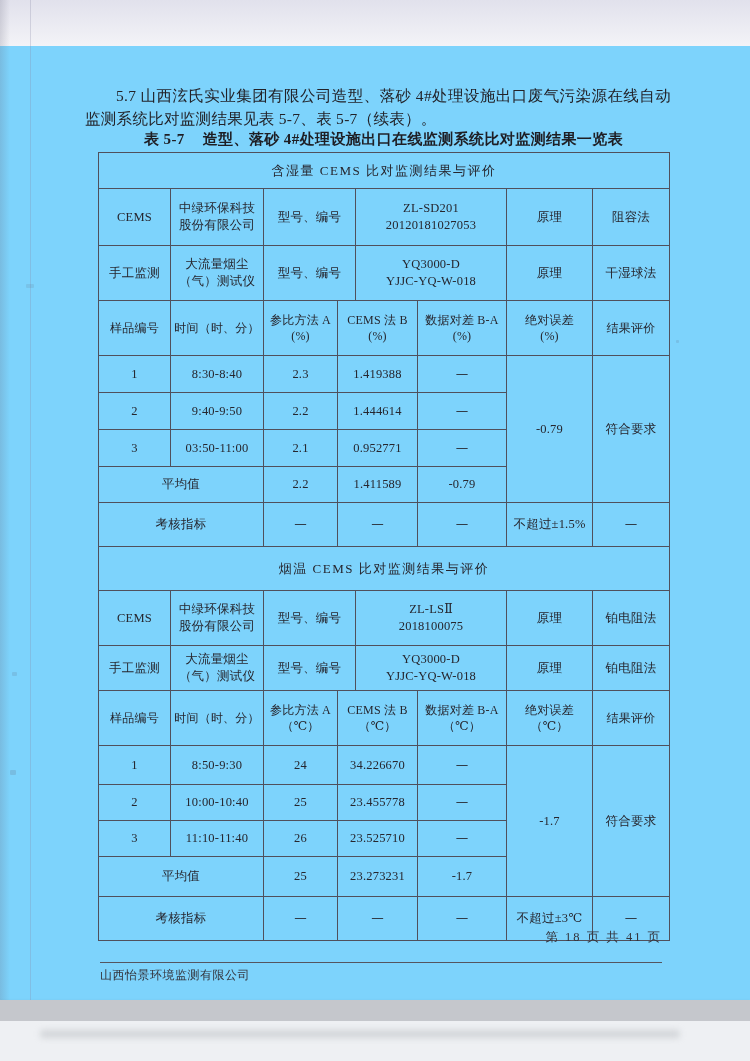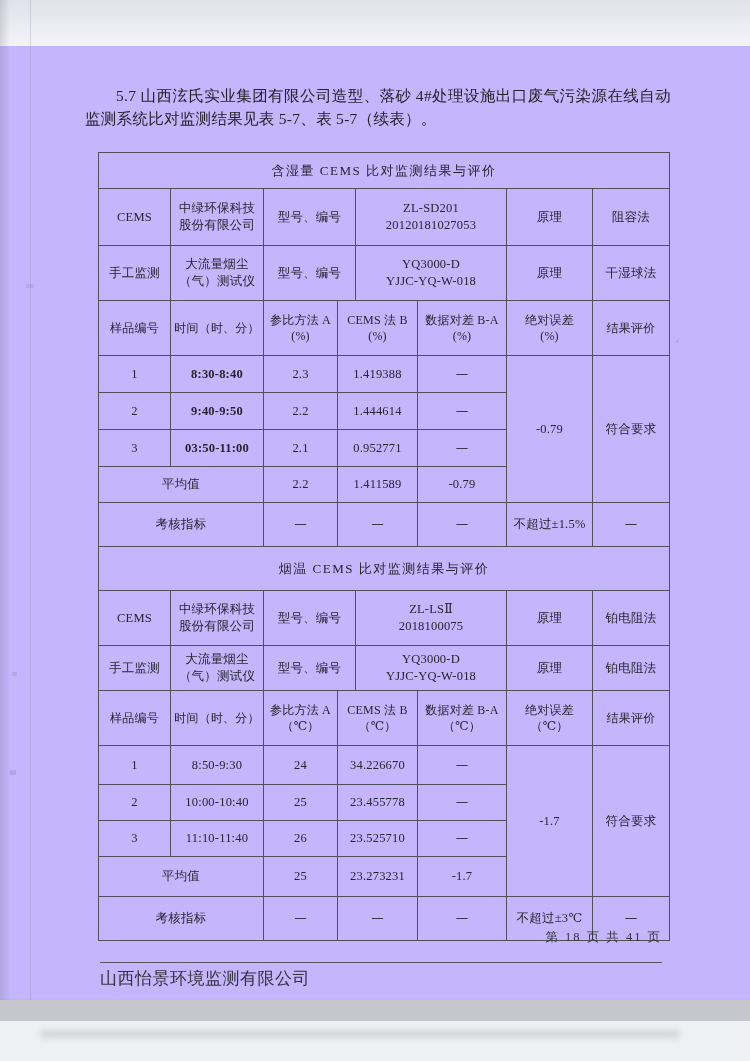--- a/index.html
+++ b/index.html
@@ -1,18 +1,18 @@
 <!DOCTYPE html>
 <html><head>
 <meta charset="utf-8">
 <style>
   html,body{margin:0;padding:0;}
   .page{
     position:relative;width:750px;height:1061px;overflow:hidden;
-    background:#c4b5fd;
+    background:#7dd3fc;
     font-family:"Liberation Serif","DejaVu Serif",serif;
     color:#26262c;
   }
   .top-shade{position:absolute;left:0;top:0;width:750px;height:46px;
     background:linear-gradient(#e1e1ec,#f3f3f7);}
   .left-shade{position:absolute;left:0;top:0;width:10px;height:1061px;
     background:linear-gradient(90deg,rgba(105,105,125,.22),rgba(105,105,125,0));}
   .fold-line{position:absolute;left:30px;top:0;width:1px;height:1000px;
     background:rgba(135,135,165,.28);}
   .bottom-band{position:absolute;left:0;top:1000px;width:750px;height:21px;
@@ -29,41 +29,44 @@
   .caption{position:absolute;left:98px;top:130px;width:571px;text-align:center;
     font-weight:bold;font-size:15px;letter-spacing:.4px;color:#1e1e24;}
   .caption .cap-label{margin-right:18px;}
 
   table.main{position:absolute;left:98px;top:152px;width:571px;
     border-collapse:collapse;table-layout:fixed;font-size:12.5px;color:#26262e;}
   table.main td{border:1px solid #50505c;text-align:center;vertical-align:middle;
     padding:1px 3px;white-space:pre-line;line-height:1.35;letter-spacing:.2px;}
   tr.sec-title td{font-size:13px;letter-spacing:1.5px;}
   tr.hdr td{font-size:12px;}
-  td.bold-time{font-weight:bold;}
+  td.bold-time{font-weight:normal;}
   .dash{font-family:"DejaVu Sans","Liberation Sans",sans-serif;}
 
   .footer-rule{position:absolute;left:100px;top:962px;width:562px;height:1px;
     background:#55555f;}
-  .footer-company{position:absolute;left:100px;top:967px;font-size:17px;
+  .footer-company{position:absolute;left:100px;top:967px;font-size:12px;
     color:#33333b;letter-spacing:.5px;}
   .footer-page{position:absolute;right:88px;top:929px;font-size:12.5px;
     color:#33333b;letter-spacing:2px;}
 </style>
 </head>
 <body>
 
 <div class="page">
 
   <div class="top-shade"></div>
   <div class="left-shade"></div>
   <div class="fold-line"></div>
 
   <div class="intro">5.7 山西泫氏实业集团有限公司造型、落砂 4#处理设施出口废气污染源在线自动监测系统比对监测结果见表 5-7、表 5-7（续表）。</div>
 
+  <div class="caption">
+    <span class="cap-label">表 5-7</span><span>造型、落砂 4#处理设施出口在线监测系统比对监测结果一览表</span>
+  </div>
 
   <table class="main">
     <colgroup>
       <col style="width:72px">
         <col style="width:93px">
         <col style="width:74px">
         <col style="width:18px">
       <col style="width:62px">
         <col style="width:89px">
         <col style="width:86px">

